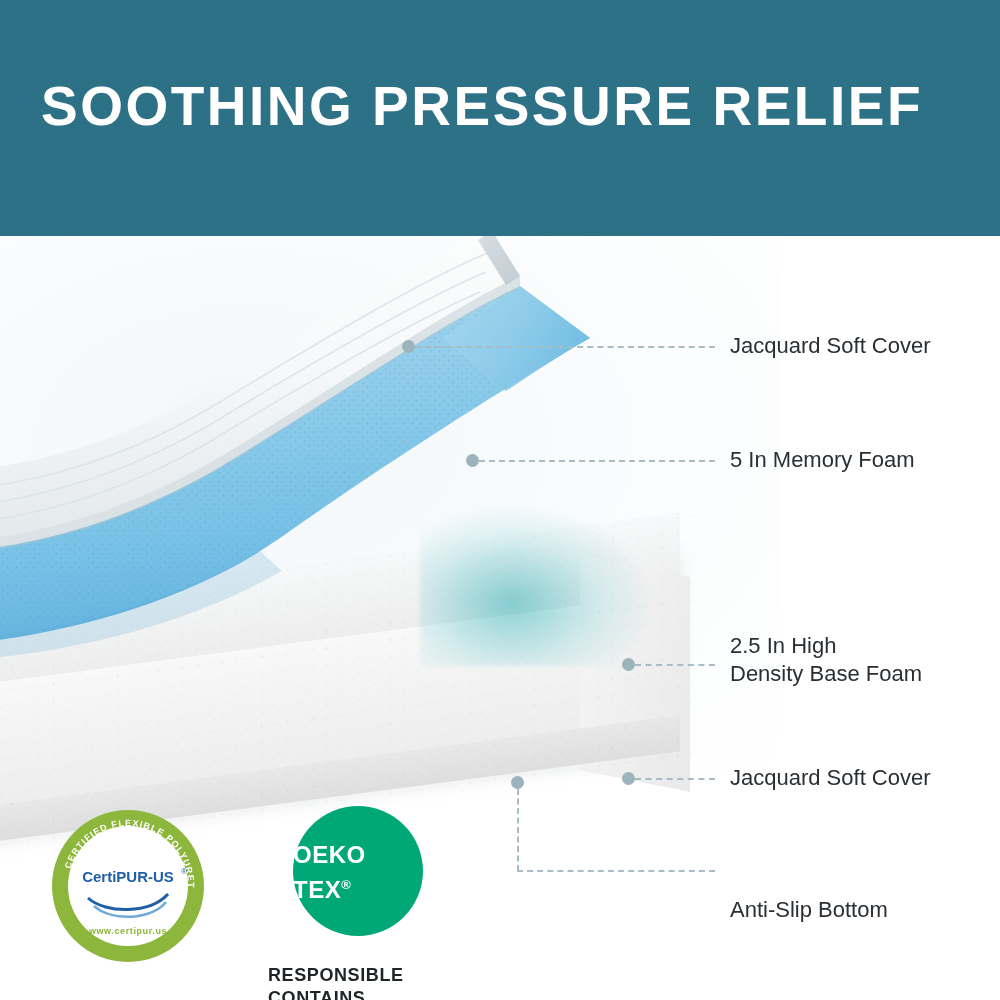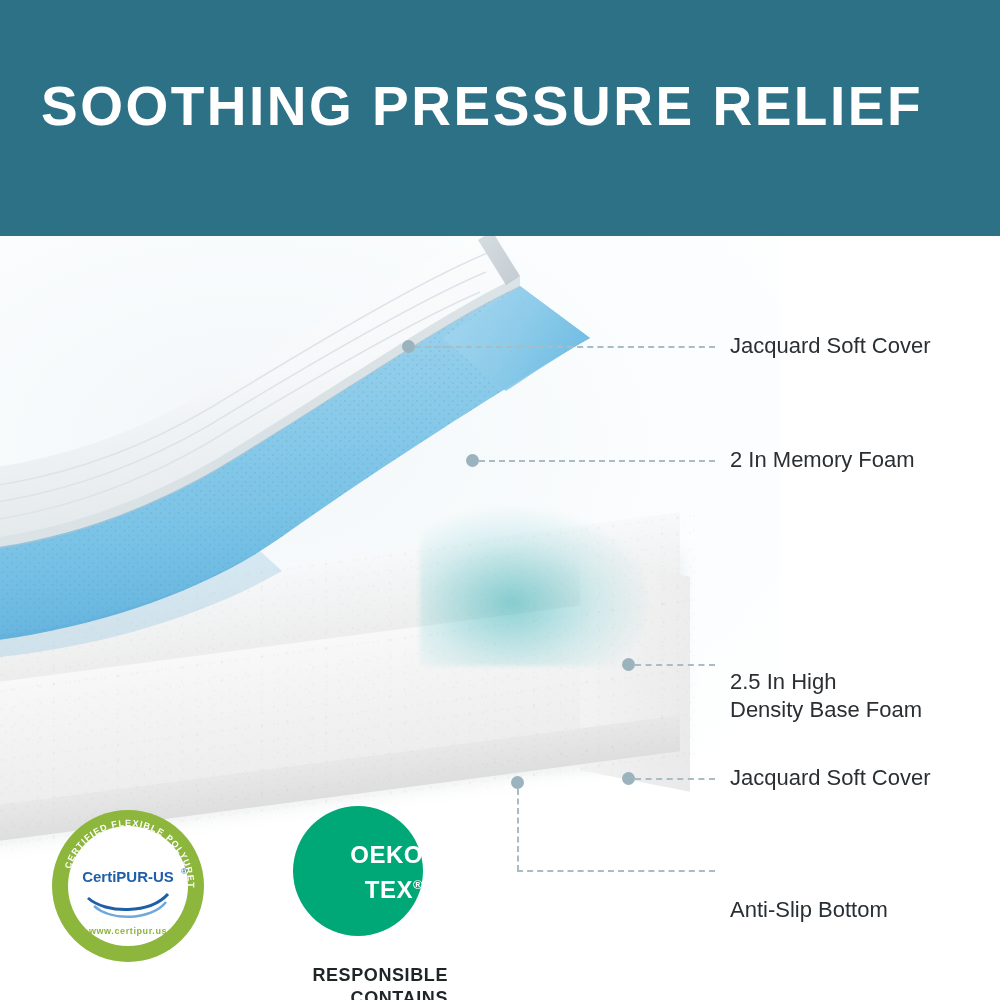--- a/index.html
+++ b/index.html
@@ -166,21 +166,21 @@
     position: absolute;
     left: 48px;
     top: 570px;
     width: 160px; height: 160px;
   }
   .oeko {
     position: absolute;
     left: 268px;
     top: 570px;
     width: 180px; height: 190px;
-    text-align: right;
+    text-align: left;
   }
   .oeko-circle {
     width: 130px; height: 130px;
     margin: 0 auto;
     border-radius: 50%;
     background: #00a878;
     position: relative;
   }
   .oeko-text {
     position: absolute;
@@ -288,25 +288,25 @@
                  C 618 86, 518 154, 398 228 C 258 312, 120 332, 0 312 Z" fill="#b8c6cc" opacity="0.45"></path>
       </svg>
     </div>
 
     <div class="dot" style="left:402px; top:104px;"></div>
     <div class="leader" style="left:415px; top:110px; width:300px;"></div>
     <div class="callout-label" style="left:730px; top:96px;">Jacquard Soft Cover</div>
 
     <div class="dot" style="left:466px; top:218px;"></div>
     <div class="leader" style="left:479px; top:224px; width:236px;"></div>
-    <div class="callout-label" style="left:730px; top:210px;">2 In Memory Foam</div>
+    <div class="callout-label" style="left:730px; top:210px;">5 In Memory Foam</div>
 
     <div class="dot" style="left:622px; top:422px;"></div>
     <div class="leader" style="left:635px; top:428px; width:80px;"></div>
-    <div class="callout-label" style="left:730px; top:396px;margin-top:36px;">2.5 In High
+    <div class="callout-label" style="left:730px; top:396px;">2.5 In High
 Density Base Foam</div>
 
     <div class="dot" style="left:622px; top:536px;"></div>
     <div class="leader" style="left:635px; top:542px; width:80px;"></div>
     <div class="callout-label" style="left:730px; top:528px;">Jacquard Soft Cover</div>
 
     <div class="dot" style="left:511px; top:540px;"></div>
     <div class="leader-v" style="left:517px; top:553px; height:82px;"></div>
     <div class="leader" style="left:517px; top:634px; width:198px;"></div>
     <div class="callout-label" style="left:730px; top:620px;margin-top:40px;">Anti-Slip Bottom</div>

